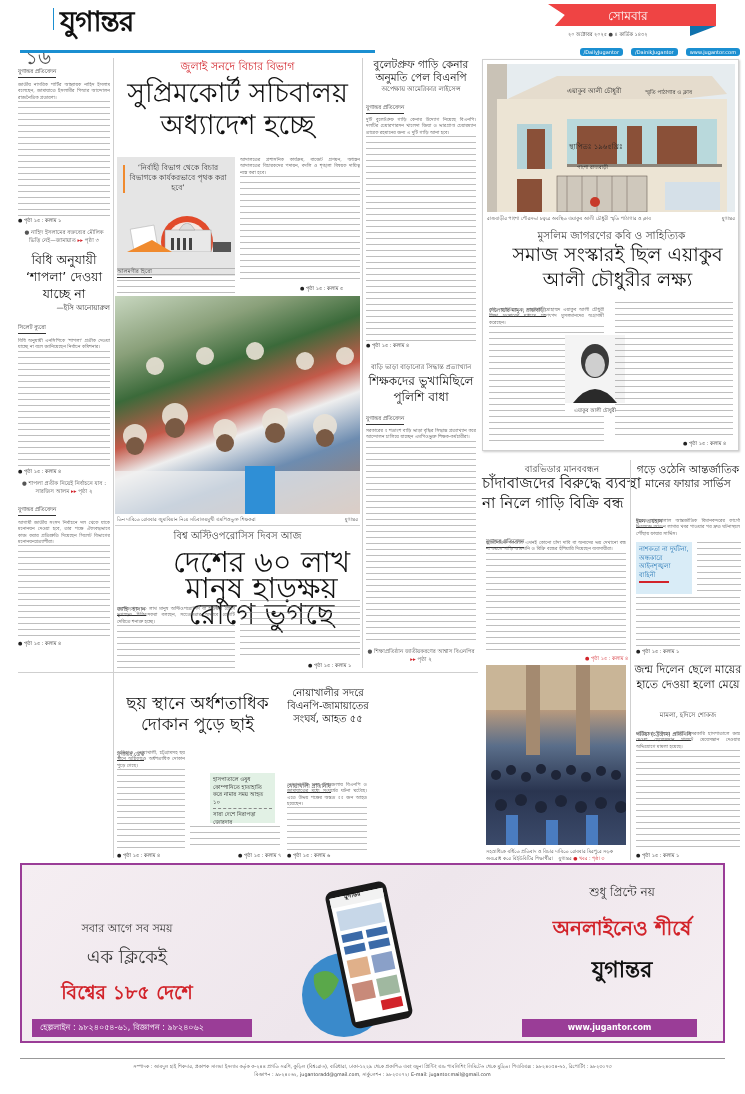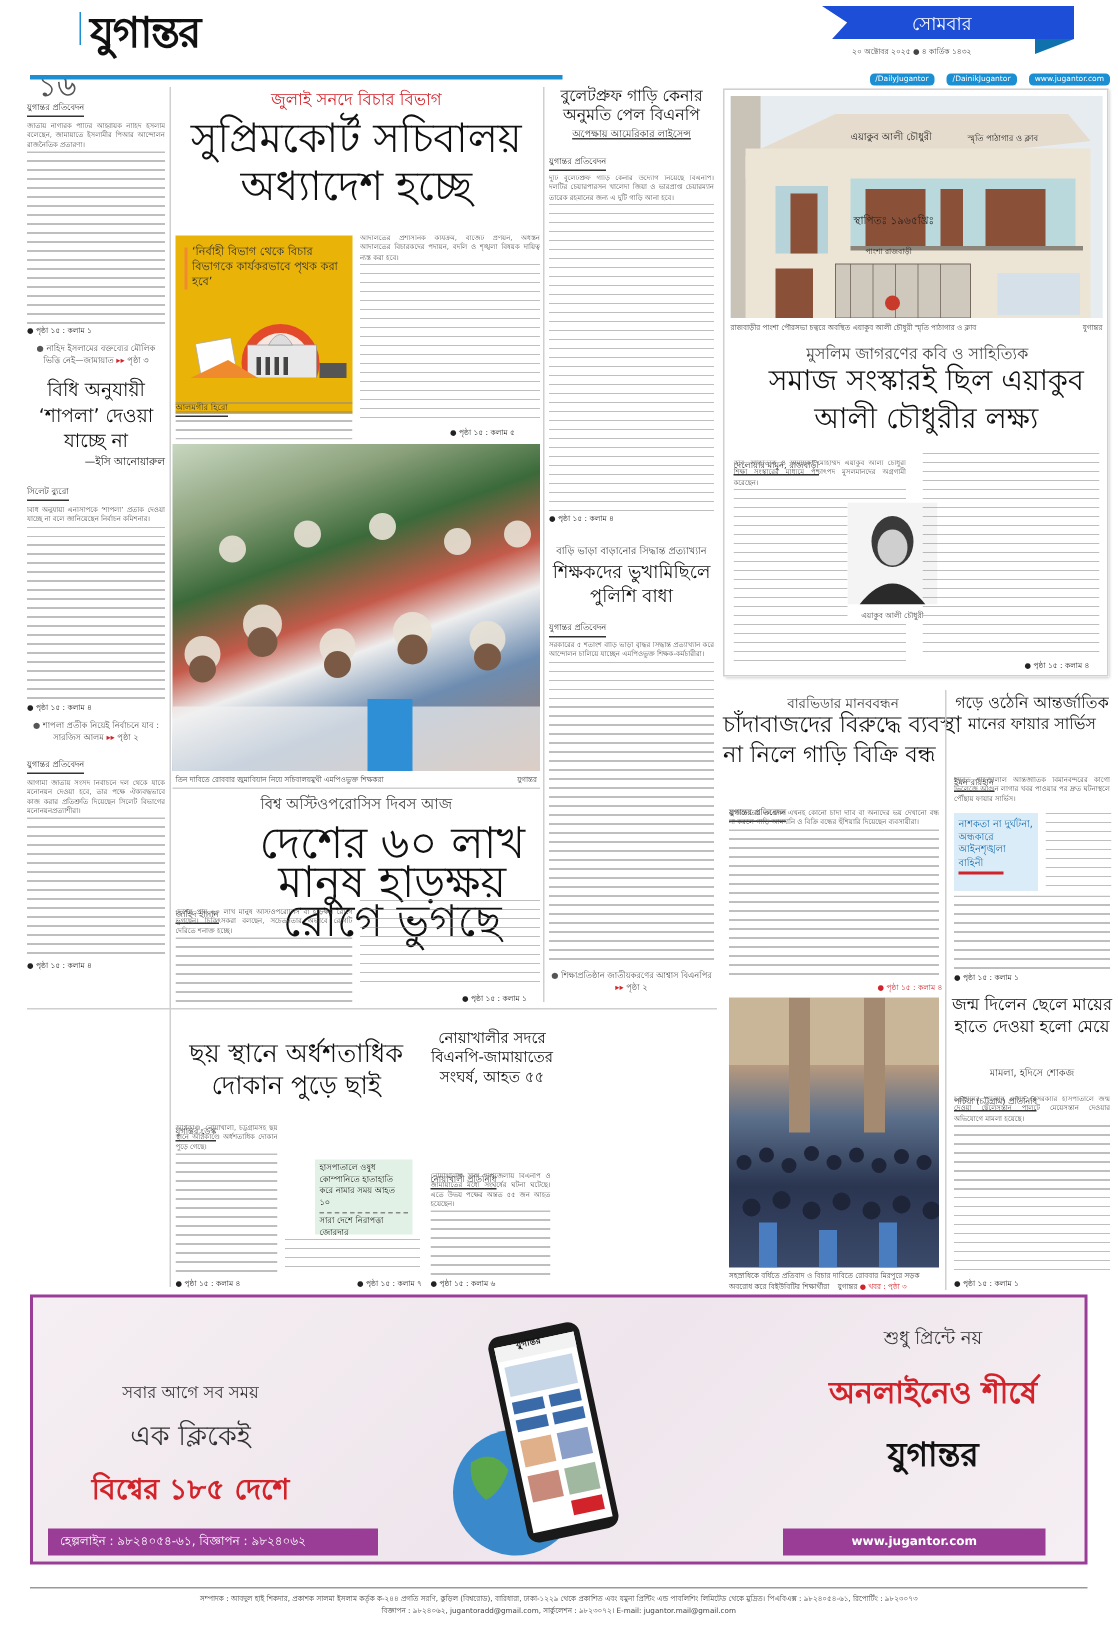--- a/index.html
+++ b/index.html
@@ -28,21 +28,21 @@
   .ad-link { font-size: 6.5px; color: #333; display: flex; align-items: center; gap: 3px; margin-bottom: 4px; }
   .dot { width: 8px; height: 8px; border-radius: 50%; display: inline-block; }
 </style>
 </head>
 <body>
 
 <div class="abs" style="left:0;top:0;width:745px;height:60px;">
   <span class="abs serif" style="left:25px;top:6px;font-size:20px;color:#555;margin-top:36px;">১৬</span>
   <span class="abs" style="left:53px;top:8px;width:1px;height:22px;background:#1b8fd1;"></span>
   <span class="abs serif" style="left:60px;top:0px;font-size:28px;font-weight:bold;color:#111;letter-spacing:-1px;">যুগান্তর</span>
-  <div class="abs" style="left:548px;top:4px;width:168px;height:22px;background:#1d4ed8;clip-path:polygon(0 0,100% 0,100% 100%,4% 100%,10% 50%);text-align:center;">
+  <div class="abs" style="left:548px;top:4px;width:168px;height:22px;background:#ef4444;clip-path:polygon(0 0,100% 0,100% 100%,4% 100%,10% 50%);text-align:center;">
     <span class="abs" style="left:60px;top:3px;font-size:12px;color:#fff;">সোমবার</span>
   </div>
   <div class="abs" style="left:690px;top:26px;width:0;height:0;border-left:26px solid #1072ad;border-bottom:10px solid transparent;"></div>
   <span class="abs" style="left:568px;top:31px;font-size:5px;color:#444;">২০ অক্টোবর ২০২৫ ● ৪ কার্তিক ১৪৩২</span>
   <div class="abs" style="left:370px;top:39px;width:370px;text-align:right;">
     <span class="pill">/DailyJugantor</span>
     <span class="pill">/DainikJugantor</span>
     <span class="pill">www.jugantor.com</span>
   </div>
   <div class="abs" style="left:20px;top:50px;width:355px;height:3px;background:#1b8fd1;"></div>
@@ -84,21 +84,21 @@
   </div>
   <div class="jump">● পৃষ্ঠা ১৫ : কলাম ৪</div>
 </div>
 <div class="abs vrule" style="left:113px;top:58px;height:800px;"></div>
 
 <div class="abs center" style="left:115px;top:58px;width:245px;">
   <div class="red" style="font-size:11px;">জুলাই সনদে বিচার বিভাগ</div>
   <div class="hl-xl" style="font-size:27px;line-height:32px;white-space:nowrap;">সুপ্রিমকোর্ট সচিবালয়</div>
   <div class="hl-xl" style="font-size:27px;line-height:32px;">অধ্যাদেশ হচ্ছে</div>
 </div>
-<div class="abs" style="left:117px;top:157px;width:118px;height:119px;background:#eab308;">
+<div class="abs" style="left:117px;top:157px;width:118px;height:119px;background:#e5e5e5;text-align:center;">
   <div class="abs" style="left:6px;top:8px;width:2px;height:28px;background:#f08a2e;"></div>
   <div class="abs" style="left:11px;top:6px;width:100px;font-size:7.5px;line-height:10px;color:#333;">‘নির্বাহী বিভাগ থেকে বিচার বিভাগকে কার্যকরভাবে পৃথক করা হবে’</div>
   <svg class="abs" style="left:10px;top:45px;" width="105" height="50" viewBox="0 0 105 50">
     <circle cx="60" cy="40" r="26" fill="#e24a2a"></circle>
     <circle cx="60" cy="40" r="20" fill="#f6e6e0"></circle>
     <rect x="38" y="28" width="46" height="22" fill="#e8e8e8" stroke="#999" stroke-width=".5"></rect>
     <path d="M52 28 Q60 14 68 28 Z" fill="#ddd" stroke="#999" stroke-width=".5"></path>
     <rect x="44" y="36" width="3" height="12" fill="#444"></rect>
       <rect x="50" y="36" width="3" height="12" fill="#444"></rect>
       <rect x="56" y="36" width="3" height="12" fill="#444"></rect>
@@ -147,21 +147,21 @@
 </div>
 <div class="abs caption" style="left:117px;top:516px;width:241px;display:flex;justify-content:space-between;">
   <span>তিন দাবিতে রোববার জুমাবিয়ান নিয়ে সচিবালয়মুখী এমপিওভুক্ত শিক্ষকরা</span>
   <span>যুগান্তর</span>
 </div>
 
 <div class="abs vrule" style="left:362px;top:58px;height:610px;"></div>
 <div class="abs" style="left:366px;top:58px;width:110px;">
   <div class="center">
     <div class="hl-s" style="font-size:10.5px;line-height:13px;">বুলেটপ্রুফ গাড়ি কেনার অনুমতি পেল বিএনপি</div>
-    <div style="font-size:6.5px;line-height:9px;color:#444;margin-top:1px;text-decoration:underline;">অপেক্ষায় আমেরিকার লাইসেন্স</div>
+    <div style="font-size:6.5px;line-height:9px;color:#444;margin-top:1px;">অপেক্ষায় আমেরিকার লাইসেন্স</div>
   </div>
   <div class="byline" style="margin-top:3px;">যুগান্তর প্রতিবেদন</div>
   <div class="body-text" style="height:225px;margin-top:3px;">
     <span>দুটি বুলেটপ্রুফ গাড়ি কেনার উদ্যোগ নিয়েছে বিএনপি। দলটির চেয়ারপারসন খালেদা জিয়া ও ভারপ্রাপ্ত চেয়ারম্যান তারেক রহমানের জন্য এ দুটি গাড়ি আনা হবে।</span>
     <span class="filler"></span>
   </div>
   <div class="jump">● পৃষ্ঠা ১৫ : কলাম ৪</div>
 </div>
 <div class="abs" style="left:366px;top:363px;width:110px;">
   <div class="center">

